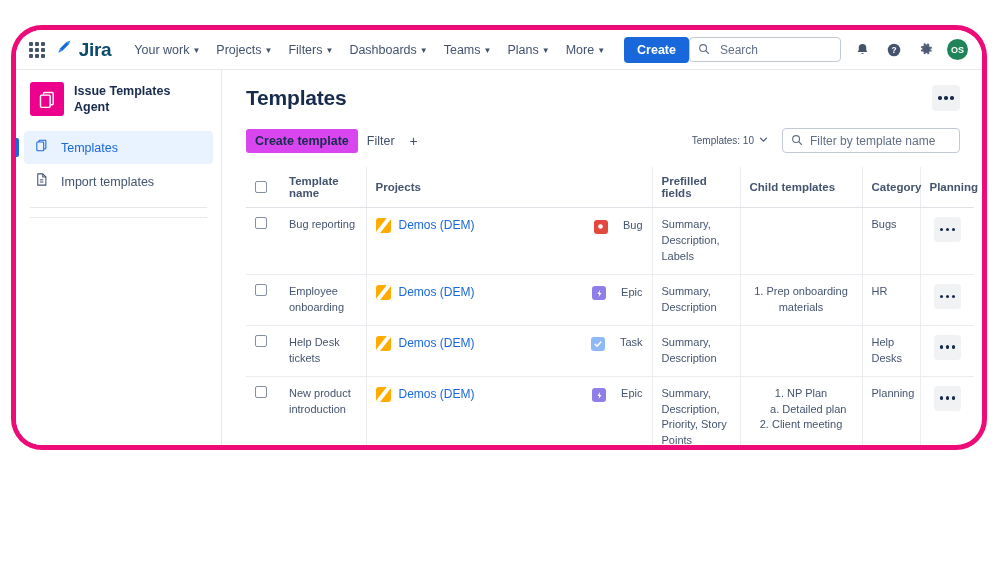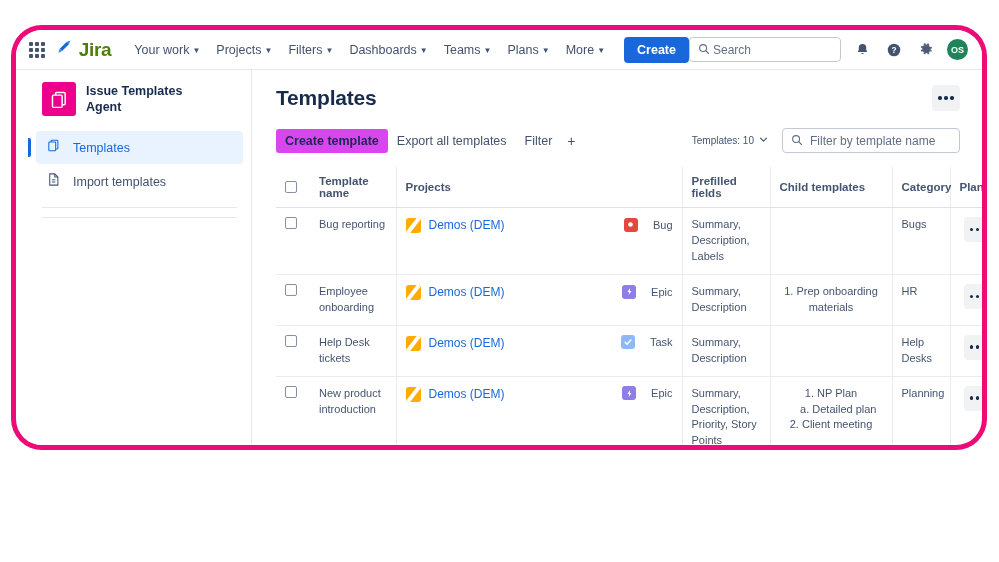--- a/index.html
+++ b/index.html
@@ -29,57 +29,57 @@
     border-bottom: 1px solid #e6e8eb;
     display: flex; align-items: center;
     padding: 0 14px 0 12px;
   }
   .appswitch { width: 22px; height: 22px; display: grid;
     grid-template-columns: repeat(3, 4px); grid-template-rows: repeat(3, 4px);
     gap: 2px; align-content: center; justify-content: center; cursor: pointer; }
   .appswitch i { background: #44546f; border-radius: 1px; display: block; width: 4px; height: 4px; }
 
   .jira-logo { display: flex; align-items: center; gap: 5px; margin-left: 8px; cursor: pointer; }
-  .jira-word { font-size: 19px; font-weight: 700; color: #4d7c0f; letter-spacing: -0.3px; }
+  .jira-word { font-size: 19px; font-weight: 700; color: #0c4a6e; letter-spacing: -0.3px; }
 
   .navitems { display: flex; align-items: center; margin-left: 16px; gap: 2px; }
   .navitem {
     display: flex; align-items: center; gap: 3px;
     font-size: 12.5px; color: #42526e; padding: 5px 7px;
     border-radius: 3px; cursor: pointer; white-space: nowrap;
   }
   .chev { font-size: 8px; color: #42526e; position: relative; top: 1px; }
 
   .createbtn {
     background: #1868db; color: #fff; font-size: 12.5px; font-weight: 600;
     padding: 6px 13px; border-radius: 4px; border: none; cursor: pointer;
     margin-left: 10px; font-family: inherit;
   }
 
   .nav-right { margin-left: auto; display: flex; align-items: center; gap: 10px; }
   .searchbox {
-    display: flex; align-items: center; gap: 3px;
+    display: flex; align-items: center; gap: 10px;
     width: 152px; height: 25px; border: 1px solid #c3c9d4;
     border-radius: 4px; padding: 0 8px; background: #fff; cursor: text;
   }
   .searchbox .ph { font-size: 12px; color: #626f86; }
   .navicon { width: 22px; height: 22px; display: flex; align-items: center; justify-content: center; cursor: pointer; }
   .avatar {
     width: 21px; height: 21px; border-radius: 50%;
     background: #1f845a; color: #fff; font-size: 9px; font-weight: 700;
     display: flex; align-items: center; justify-content: center; cursor: pointer;
   }
 
   
   #body { position: absolute; top: 40px; left: 0; right: 0; bottom: 0; display: flex; }
 
   
   #sidebar {
-    width: 224px; background: #fff; border-right: 1px solid #e6e8eb;
-    padding: 12px 0 0 0; flex-shrink: 0; margin-left: 12px;
+    width: 206px; background: #fff; border-right: 1px solid #e6e8eb;
+    padding: 12px 0 0 0; flex-shrink: 0;
   }
   .app-head { display: flex; align-items: center; gap: 10px; padding: 0 14px 14px 14px; }
   .app-logo {
     width: 34px; height: 34px; background: #ec008c; border-radius: 3px;
     display: flex; align-items: center; justify-content: center; flex-shrink: 0;
   }
   .app-title { font-size: 12.5px; font-weight: 700; color: #172b4d; line-height: 1.3; }
 
   .side-item {
     display: flex; align-items: center; gap: 12px;
@@ -154,21 +154,21 @@
   .proj-icon {
     width: 15px; height: 15px; border-radius: 3px; flex-shrink: 0;
     background: #ffab00; position: relative; overflow: hidden;
   }
   .proj-icon::after {
     content: ""; position: absolute; left: 5px; top: -3px;
     width: 4px; height: 22px; background: #fff; transform: rotate(38deg);
   }
   .proj-link { color: #1868db; font-size: 12px; cursor: pointer; }
 
-  .type-chip { margin-left: auto; display: flex; align-items: flex-start; gap: 15px; }
+  .type-chip { margin-left: auto; display: flex; align-items: flex-end; gap: 15px; }
   .type-icon { width: 14px; height: 14px; border-radius: 3px; display: flex; align-items: center; justify-content: center; flex-shrink: 0; }
   .type-label { font-size: 11px; color: #44546f; }
 
   .child-cell { text-align: center; }
   .child-l1 { text-align: center; }
   .child-l2 { text-align: right; padding-right: 6px; }
 
   .act-btn {
     width: 27px; height: 25px; border-radius: 4px; background: #f1f2f4;
     display: flex; align-items: center; justify-content: center; gap: 2.5px;
@@ -317,21 +317,20 @@
       <div class="page-title">Templates</div>
 
       <div class="more-btn">
         <span class="dot3"></span>
         <span class="dot3"></span>
         <span class="dot3"></span>
       </div>
 
       <div class="toolbar">
         <div class="tb-btn active">Create template</div>
-        <div class="tb-btn">Export all templates</div>
         <div class="tb-btn">Filter</div>
         <div class="tb-plus">+</div>
 
         <div class="toolbar-right">
           <div class="tpl-count">
             <span>Templates: 10</span>
             <span>
               <svg width="9" height="9" viewBox="0 0 12 12">
                   <path d="M2 4.2 6 8.2 10 4.2" fill="none" stroke="#44546f" stroke-width="1.6" stroke-linecap="round" stroke-linejoin="round"></path>
                 </svg>

